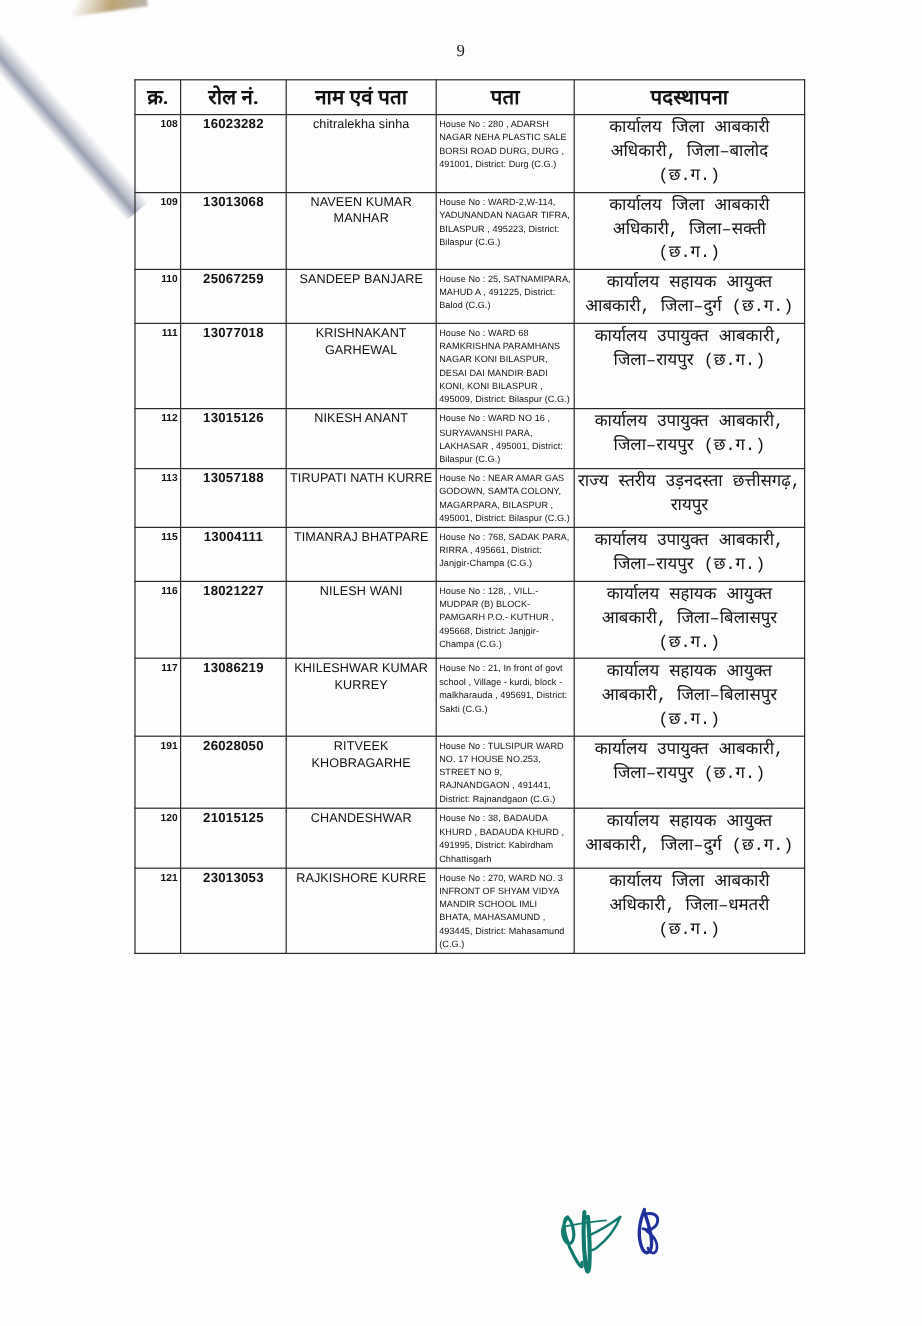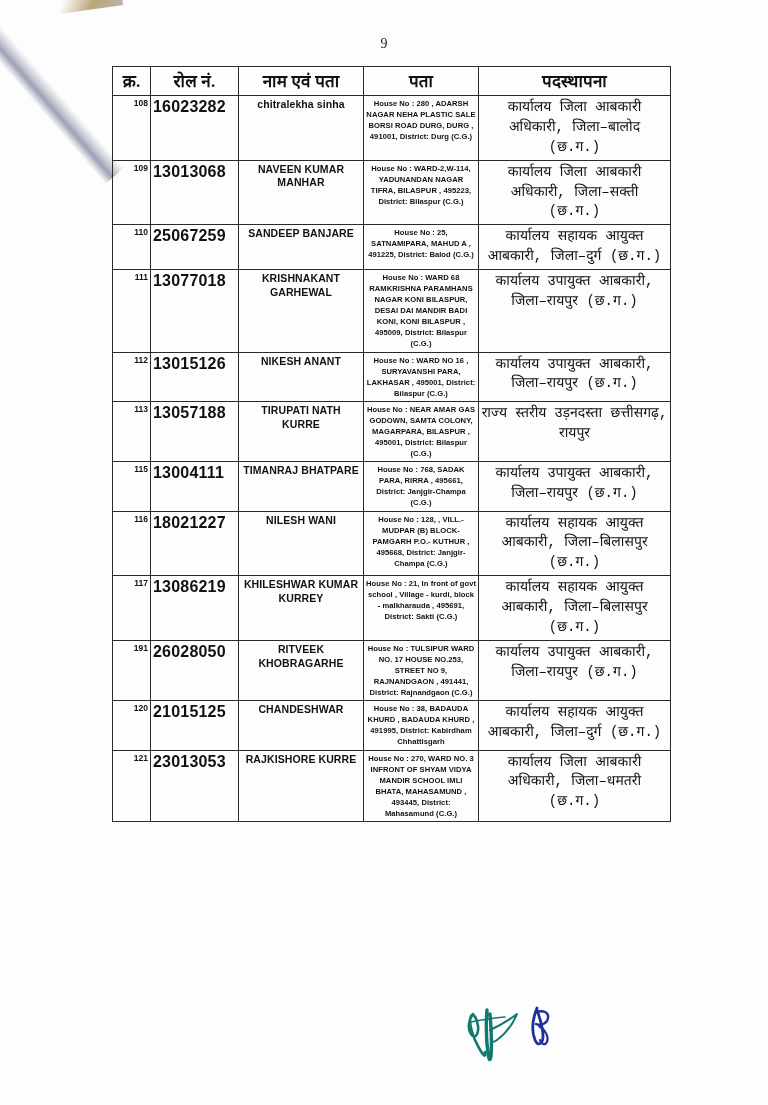--- a/index.html
+++ b/index.html
@@ -96,37 +96,37 @@
   col.c-post   { width: 192px; }
 
   td.sr {
     text-align: right;
     font-size: 8.5px;
     font-weight: bold;
     padding-top: 4px;
     font-family: "Liberation Sans", sans-serif;
   }
   td.roll {
-    font-size: 16px;
+    text-align: center;
+    font-size: 11px;
     font-weight: bold;
     padding-top: 4px;
     letter-spacing: 0.2px;
   }
   td.name {
     text-align: center;
     font-size: 10.5px;
-    font-weight: bold;
+    font-weight: normal;
     padding-top: 4px;
     line-height: 1.32;
     letter-spacing: 0.1px;
   }
   td.addr {
-    text-align: center;
     font-size: 7.6px;
-    font-weight: bold;
+    font-weight: normal;
     padding-top: 3px;
     line-height: 1.46;
     letter-spacing: 0.05px;
   }
   td.post {
     text-align: center;
     font-size: 14px;
     padding-top: 4px;
     line-height: 1.42;
     font-family: Liberation Mono, monospace;

